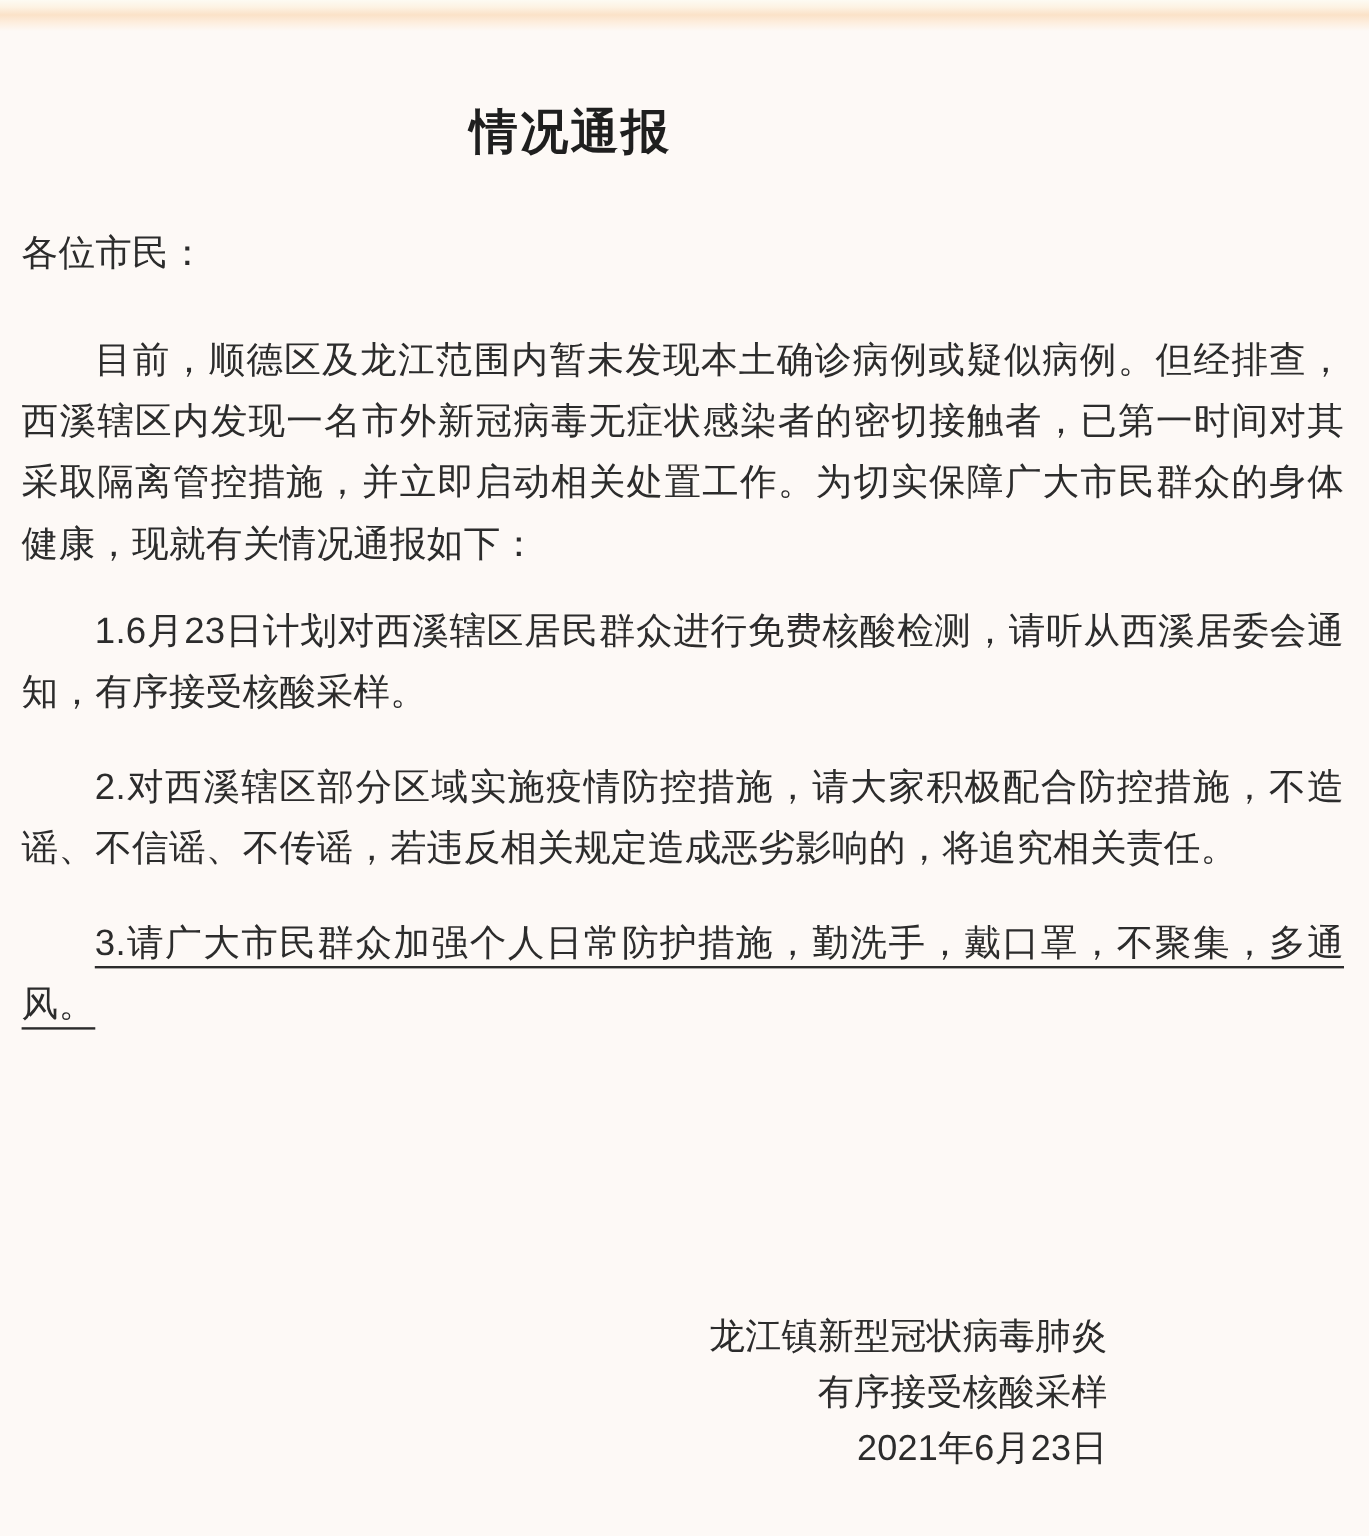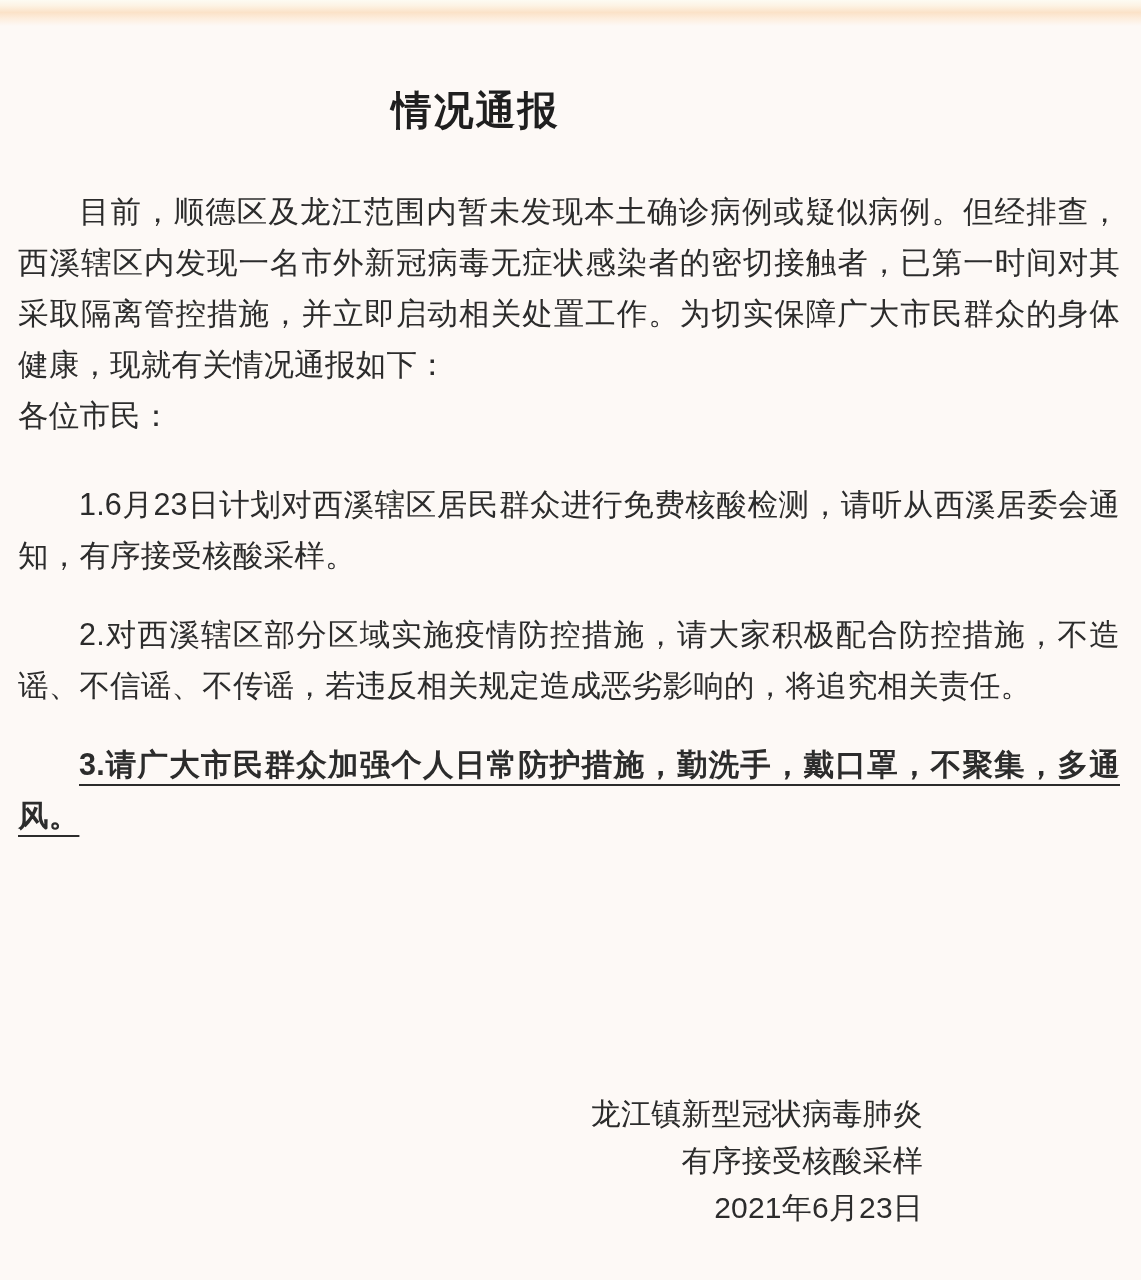--- a/index.html
+++ b/index.html
@@ -79,21 +79,20 @@
     text-indent: 61px;
   }
 
   .gap-lg { margin-top: 22px; }
   .gap-md { margin-top: 28px; }
 
   .underlined {
     text-decoration: underline;
     text-decoration-thickness: 2px;
     text-underline-offset: 9px;
-    font-weight: bold;
   }
 
   
   .signature {
     position: absolute;
     right: 28px;
     top: 1064px;
     width: 420px;
     text-align: right;
   }
@@ -110,23 +109,23 @@
 <body>
 
 <div class="top-band"></div>
 
 <div class="page">
 
   <h1 class="doc-title">情况通报</h1>
 
   <div class="body-block">
 
+    <p class="para salutation">各位市民：</p>
+
     <p class="para indent">目前，顺德区及龙江范围内暂未发现本土确诊病例或疑似病例。但经排查，西溪辖区内发现一名市外新冠病毒无症状感染者的密切接触者，已第一时间对其采取隔离管控措施，并立即启动相关处置工作。为切实保障广大市民群众的身体健康，现就有关情况通报如下：</p>
-
-    <p class="para salutation">各位市民：</p>
 
     <p class="para indent gap-lg">1.6月23日计划对西溪辖区居民群众进行免费核酸检测，请听从西溪居委会通知，有序接受核酸采样。</p>
 
     <p class="para indent gap-md">2.对西溪辖区部分区域实施疫情防控措施，请大家积极配合防控措施，不造谣、不信谣、不传谣，若违反相关规定造成恶劣影响的，将追究相关责任。</p>
 
     <p class="para indent gap-md underlined">3.请广大市民群众加强个人日常防护措施，勤洗手，戴口罩，不聚集，多通风。</p>
 
 
   </div>
 

